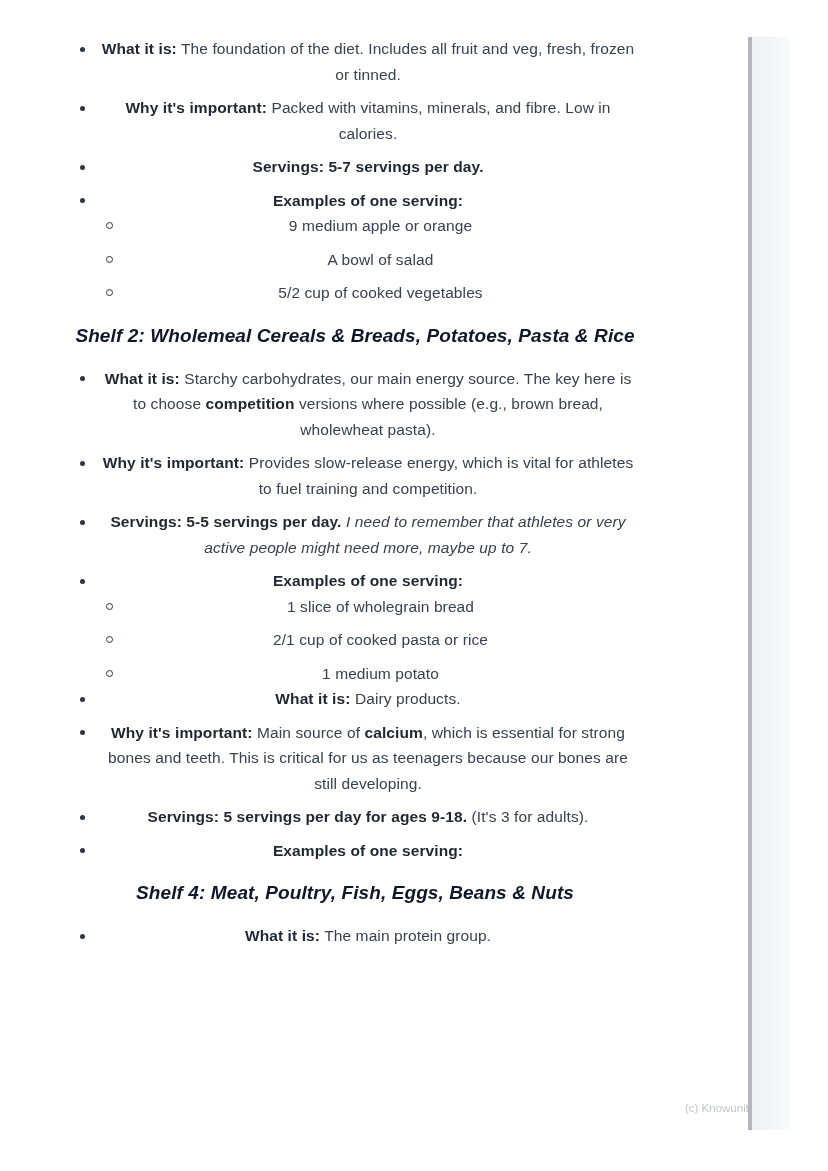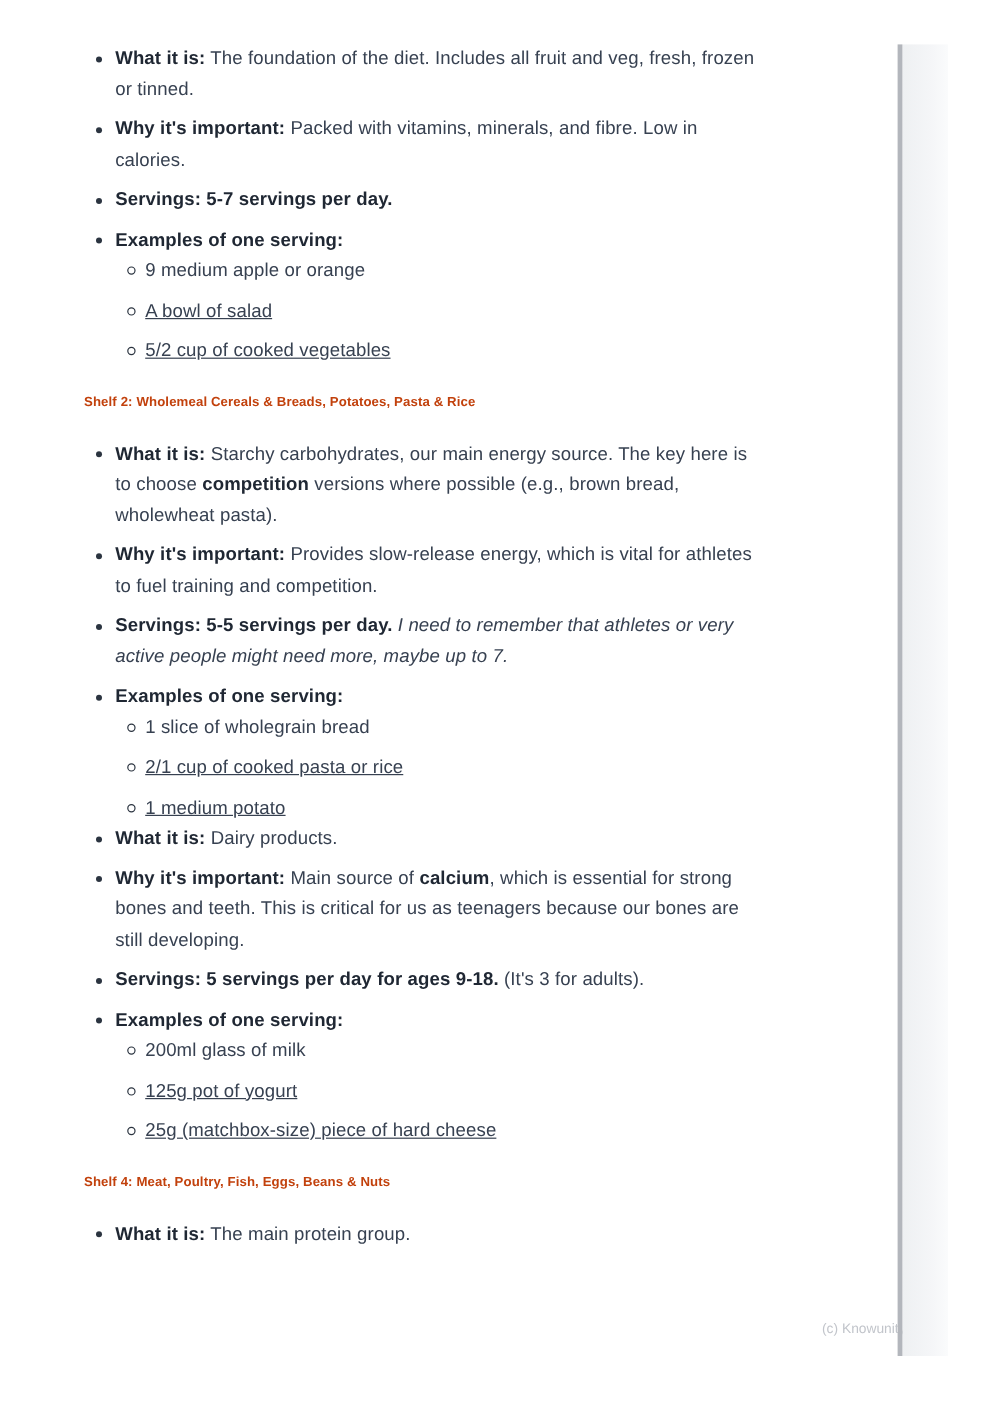--- a/index.html
+++ b/index.html
@@ -17,45 +17,47 @@
   }
   .content {
     position: absolute;
     left: 0; top: 0;
     padding: 36px 0 0 70px;
     width: 570px;
     color: #374151;
     font-size: 15.5px;
     line-height: 25.5px;
     letter-spacing: 0.1px;
+    text-align: center;
   }
   .content h3 {
     margin: 17px 0 18px 0;
-    font-size: 11px;
+    font-size: 19px;
     line-height: 25px;
     font-weight: 700;
-    color: #c2410c;
+    color: #0f172a;
+    font-style: italic;
   }
   .seg-bold { font-weight: 700; color: #1f2733; }
   .seg-normal { font-weight: 400; }
   .seg-italic { font-style: italic; font-weight: 400; }
   ul.lvl1 { list-style: none; margin: 0; padding: 0 0 0 26px; }
   ul.lvl1 > li { position: relative; }
   ul.lvl1 > li + li { margin-top: 8px; }
   ul.lvl1 > li::before {
     content: "";
     position: absolute;
     left: -16px; top: 10.5px;
     width: 5px; height: 5px;
     border-radius: 50%;
     background: #2b3440;
   }
   ul.lvl2 { list-style: none; margin: 0; padding: 0 0 0 25px; }
   ul.lvl2 > li { position: relative; }
-  ul.lvl2 > li + li { margin-top: 8px; text-decoration: underline; }
+  ul.lvl2 > li + li { margin-top: 8px; }
   ul.lvl2 > li::before {
     content: "";
     position: absolute;
     left: -15px; top: 9px;
     width: 5px; height: 5px;
     border: 1.5px solid #2b3440;
     border-radius: 50%;
     background: transparent;
   }
   .watermark {
@@ -102,25 +104,21 @@
         <li><span class="seg-bold">Examples of one serving:</span><ul class="lvl2">
             <li>1 slice of wholegrain bread</li>
             <li>2/1 cup of cooked pasta or rice</li>
             <li>1 medium potato</li>
           </ul></li>
       </ul>
       <ul class="lvl1">
         <li><span class="seg-bold">What it is:</span><span class="seg-normal"> Dairy products.</span></li>
         <li><span class="seg-bold">Why it's important:</span><span class="seg-normal"> Main source of </span><span class="seg-bold">calcium</span><span class="seg-normal">, which is essential for strong bones and teeth. This is critical for us as teenagers because our bones are still developing.</span></li>
         <li><span class="seg-bold">Servings: 5 servings per day for ages 9-18.</span><span class="seg-normal"> (It's 3 for adults).</span></li>
-        <li><span class="seg-bold">Examples of one serving:</span><ul class="lvl2">
-            <li>200ml glass of milk</li>
-            <li>125g pot of yogurt</li>
-            <li>25g (matchbox-size) piece of hard cheese</li>
-          </ul></li>
+        <li><span class="seg-bold">Examples of one serving:</span></li>
       </ul>
       <h3>Shelf 4: Meat, Poultry, Fish, Eggs, Beans &amp; Nuts</h3>
       <ul class="lvl1">
         <li><span class="seg-bold">What it is:</span><span class="seg-normal"> The main protein group.</span></li>
       </ul>
     </div>
   <div class="watermark">(c) Knowunity 2025</div>
   <div class="page-edge-band"></div>
   <div class="page-edge-line"></div>
 </div>

